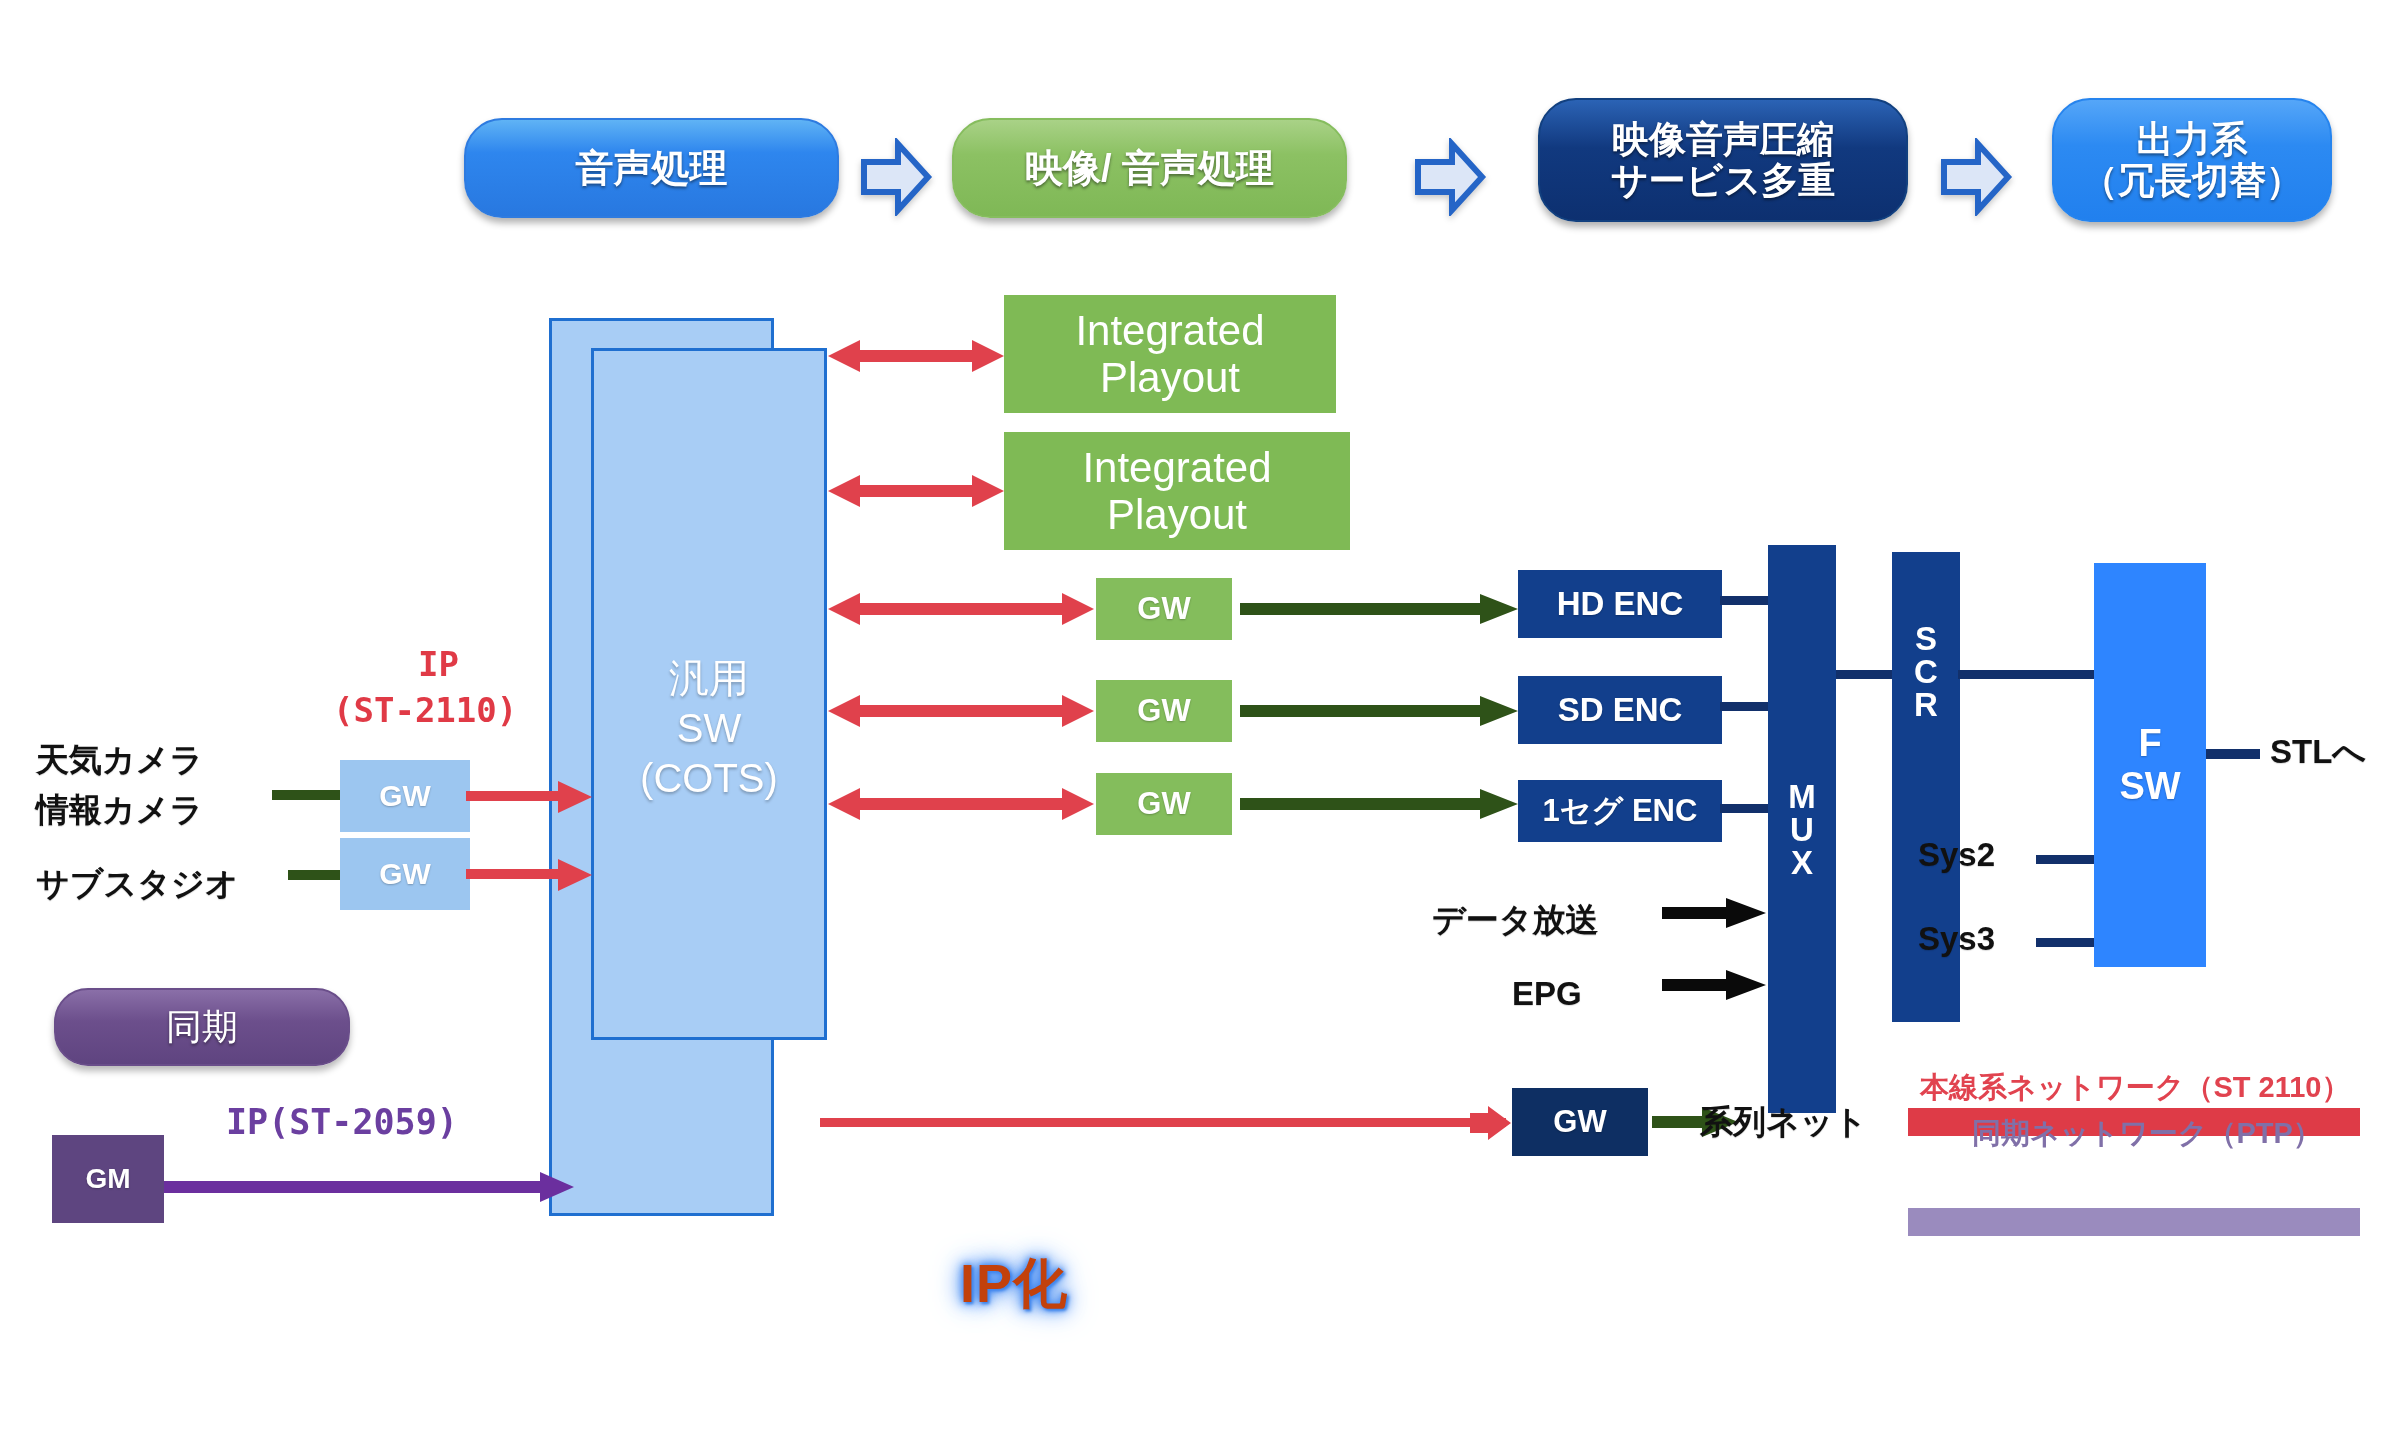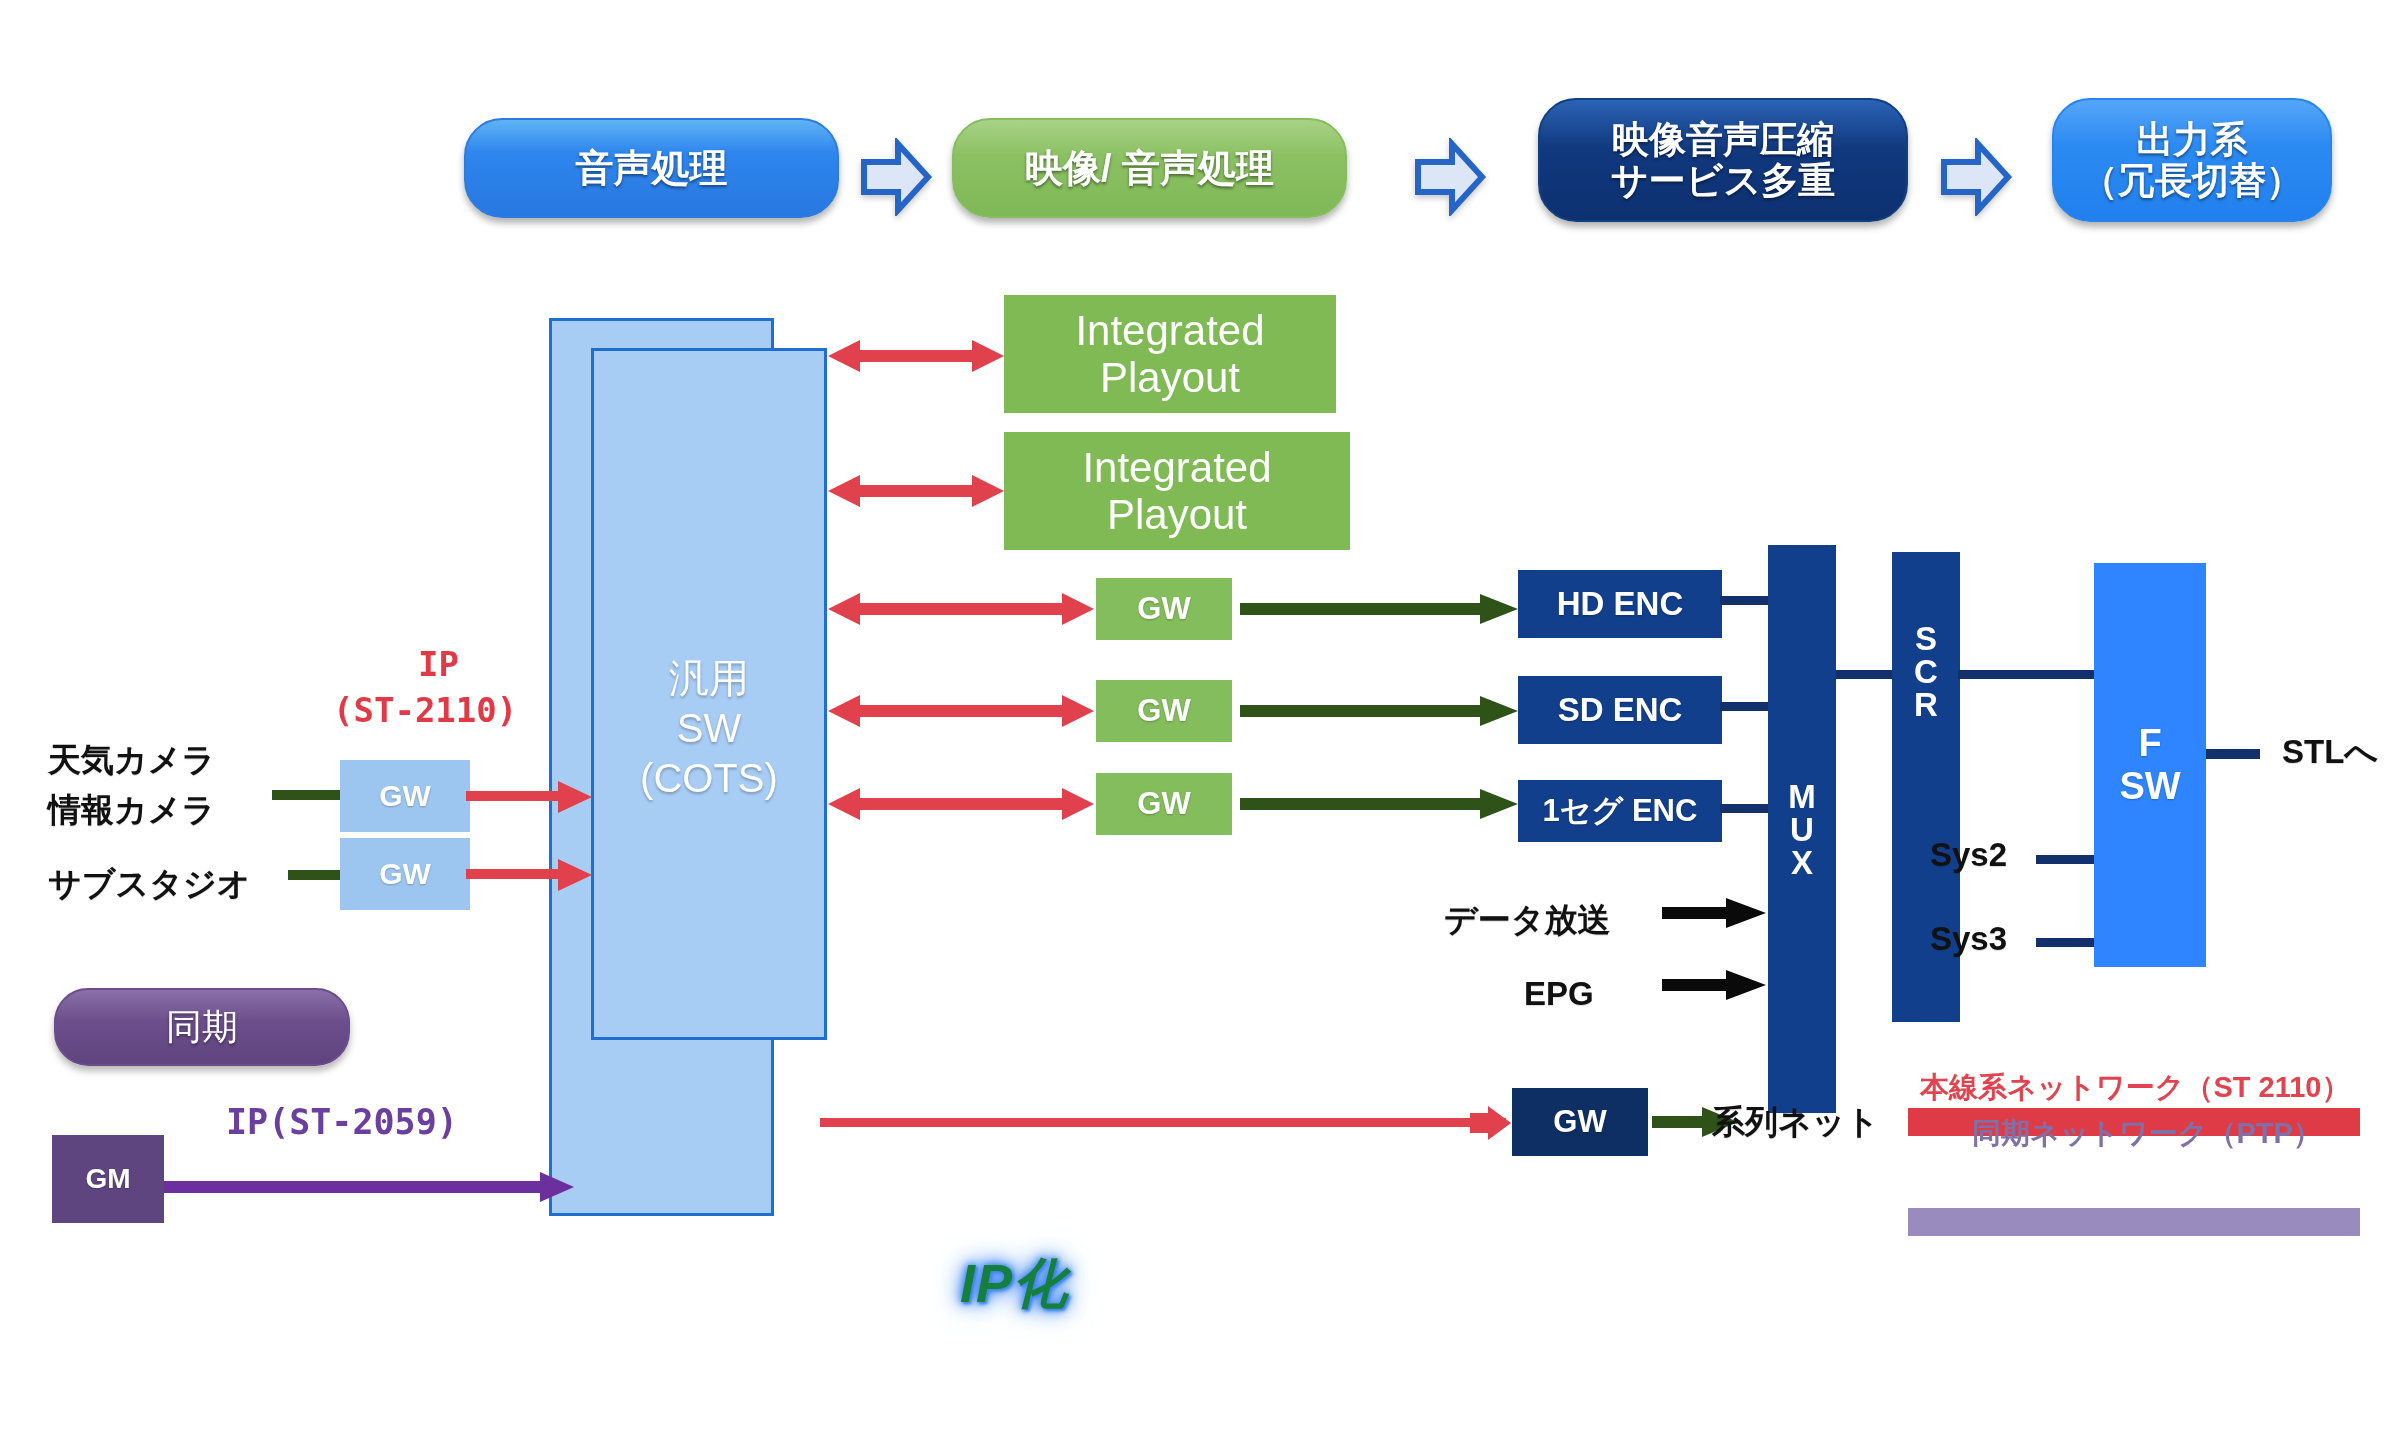--- a/index.html
+++ b/index.html
@@ -43,40 +43,40 @@
             text-shadow:0 2px 3px rgba(0,0,0,.28);}
 
   
   .pill{display:flex;align-items:center;justify-content:center;border-radius:34px;
         background:linear-gradient(to bottom,#8A6FA8 0%,#6C4F8C 42%,#5F4480 100%);
         border:2px solid #6A4E8A;color:#fff;font-weight:normal;
         text-shadow:0 2px 3px rgba(0,0,0,.4);box-shadow:0 5px 7px rgba(0,0,0,.28);}
 
   
   .lbl{position:absolute;white-space:nowrap;}
-  .lbl-blk{color:#111;font-weight:bold;text-shadow:0 1px 1px rgba(0,0,0,.15);margin-left:12px;}
+  .lbl-blk{color:#111;font-weight:bold;text-shadow:0 1px 1px rgba(0,0,0,.15);}
   .lbl-red{color:#E03A46;font-weight:bold;font-family:"DejaVu Sans Mono","Liberation Mono",monospace;}
   .lbl-pur{color:#6B3FA0;font-weight:bold;font-family:"DejaVu Sans Mono","Liberation Mono",monospace;}
   .lbl-redj{color:#E1434F;font-weight:bold;}
   .lbl-purj{color:#8070A8;font-weight:bold;}
 
   
   .vert{display:flex;flex-direction:column;align-items:center;justify-content:center;
         color:#fff;font-weight:bold;line-height:1.0;}
   .vert span{display:block;}
 
   
   .wire{position:absolute;background:#12306B;}
   .wire-red{position:absolute;background:#E0414C;}
 
   
-  .ipka{position:absolute;color:#15803d;font-weight:bold;font-size:54px;
+  .ipka{position:absolute;color:#c2410c;font-weight:bold;font-size:54px;
         letter-spacing:1px;
         text-shadow:0 0 6px #3F86F0,0 0 12px #3F86F0,0 0 20px #4D90F2,
-                    0 0 30px #6AA4F5,2px 2px 3px #2E77E0;font-style:italic;}
+                    0 0 30px #6AA4F5,2px 2px 3px #2E77E0;}
 
   
   .leg-red{background:#DE3B47;}
   .leg-pur{background:#9A8BBE;}
 </style>
 </head>
 <body>
 
 <div id="stage">
 

